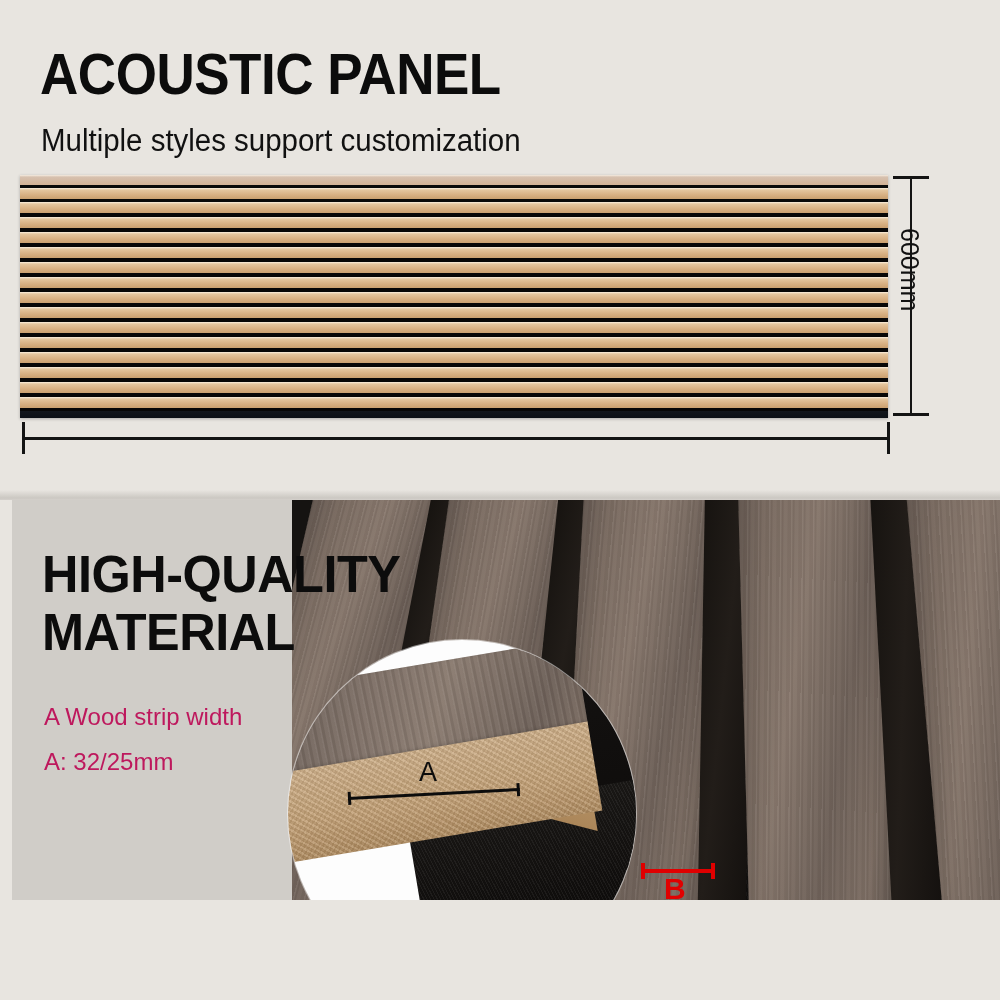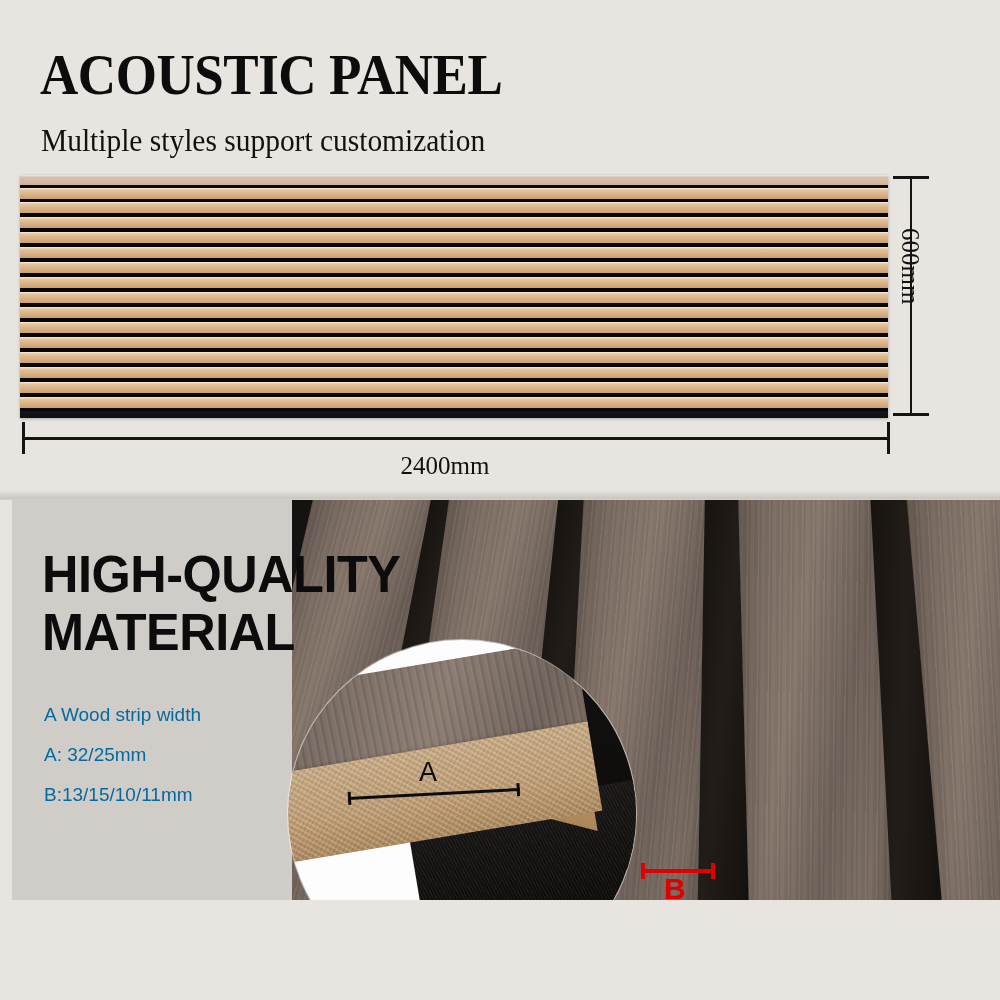--- a/index.html
+++ b/index.html
@@ -2,21 +2,21 @@
 <html><head>
 <meta charset="utf-8">
 <style>
   html,body{margin:0;padding:0;}
   body{width:1000px;height:1000px;overflow:hidden;
        font-family:"Liberation Sans",sans-serif;background:#e8e5e0;}
   .page{position:relative;width:1000px;height:1000px;overflow:hidden;}
 
   
   .top-section{position:absolute;left:0;top:0;width:1000px;height:500px;
-     background:#e8e5e0;overflow:hidden;font-family:Liberation Serif, serif;}
+     background:#e8e5e0;overflow:hidden;}
   .top-section:after{content:"";position:absolute;left:0;bottom:0;width:100%;height:10px;
      background:linear-gradient(to bottom,rgba(255,255,255,0) 0%,rgba(150,145,138,.35) 80%,rgba(120,115,110,.18) 100%);}
 
   .title-main{position:absolute;left:40px;top:46px;font-size:57px;font-weight:bold;
      letter-spacing:-.5px;color:#0c0c0c;line-height:1;white-space:nowrap;
      transform:scaleX(.93);transform-origin:left top;}
   .title-sub{position:absolute;left:41px;top:125px;font-size:31px;font-weight:normal;
      color:#111;line-height:1;white-space:nowrap;transform:scaleX(.95);transform-origin:left top;}
 
   
@@ -48,21 +48,21 @@
      font-size:25px;color:#111;}
 
   
   .bottom-section{position:absolute;left:12px;top:500px;width:1000px;height:400px;
      background:#d0cdc8;overflow:hidden;padding-left:27px;}
 
   .title-hq{position:absolute;left:30px;top:45px;font-size:52px;font-weight:bold;
      color:#0c0c0c;line-height:1.12;letter-spacing:-.5px;transform:scaleX(.97);
      transform-origin:left top;}
 
-  .spec-list{position:absolute;left:32px;top:205px;font-size:19px;color:#0369a1;line-height:1;}
+  .spec-list{position:absolute;left:32px;top:205px;font-size:24px;color:#be185d;line-height:1;}
   .spec-list div{margin-bottom:21px;white-space:nowrap;}
 
   
   .photo{position:absolute;left:280px;top:0px;width:720px;height:415px;overflow:hidden;}
   .photo-inner{position:absolute;left:0;top:0;width:100%;height:100%;
      background:#151311;}
   .pslat{position:absolute;top:-60px;height:560px;
      background:linear-gradient(100deg,#6d6058 0%,#7b6c62 18%,#87776c 38%,#6e6159 62%,#7d6e64 82%,#655a53 100%);
      box-shadow:inset 0 0 30px rgba(0,0,0,.28);}
   .pslat .grain{position:absolute;left:0;top:0;width:100%;height:100%;
@@ -176,21 +176,20 @@
     <div class="dim-v">
       <div class="dim-v-cap" style="top:0;"></div>
       <div class="dim-v-cap" style="bottom:0;"></div>
     </div>
     <div class="dim-v-label">600mm</div>
 
     <div class="dim-h">
       <div class="dim-h-cap" style="left:0;"></div>
       <div class="dim-h-cap" style="right:0;"></div>
     </div>
-    <div class="dim-h-label">2400mm</div>
   </div>
 
   <div class="bottom-section">
 
     <div class="photo">
       <div class="photo-inner">
         <div class="felt-base">
           <div class="felt-tex"></div>
         </div>
         <div class="pslat" style="left:-30px;width:132px;transform:skewX(-13deg);">
@@ -237,21 +236,20 @@
     </div>
 
     <div class="title-hq">
       <div>HIGH-QUALITY</div>
       <div>MATERIAL</div>
     </div>
 
     <div class="spec-list">
       <div>A Wood strip width</div>
       <div>A: 32/25mm</div>
-      <div>B:13/15/10/11mm</div>
     </div>
   </div>
 
   <div class="dimA-line"></div>
   <div class="dimA-label">A</div>
 
   <div class="dimB-line"></div>
   <div class="dimB-label">B</div>
 </div>
 

